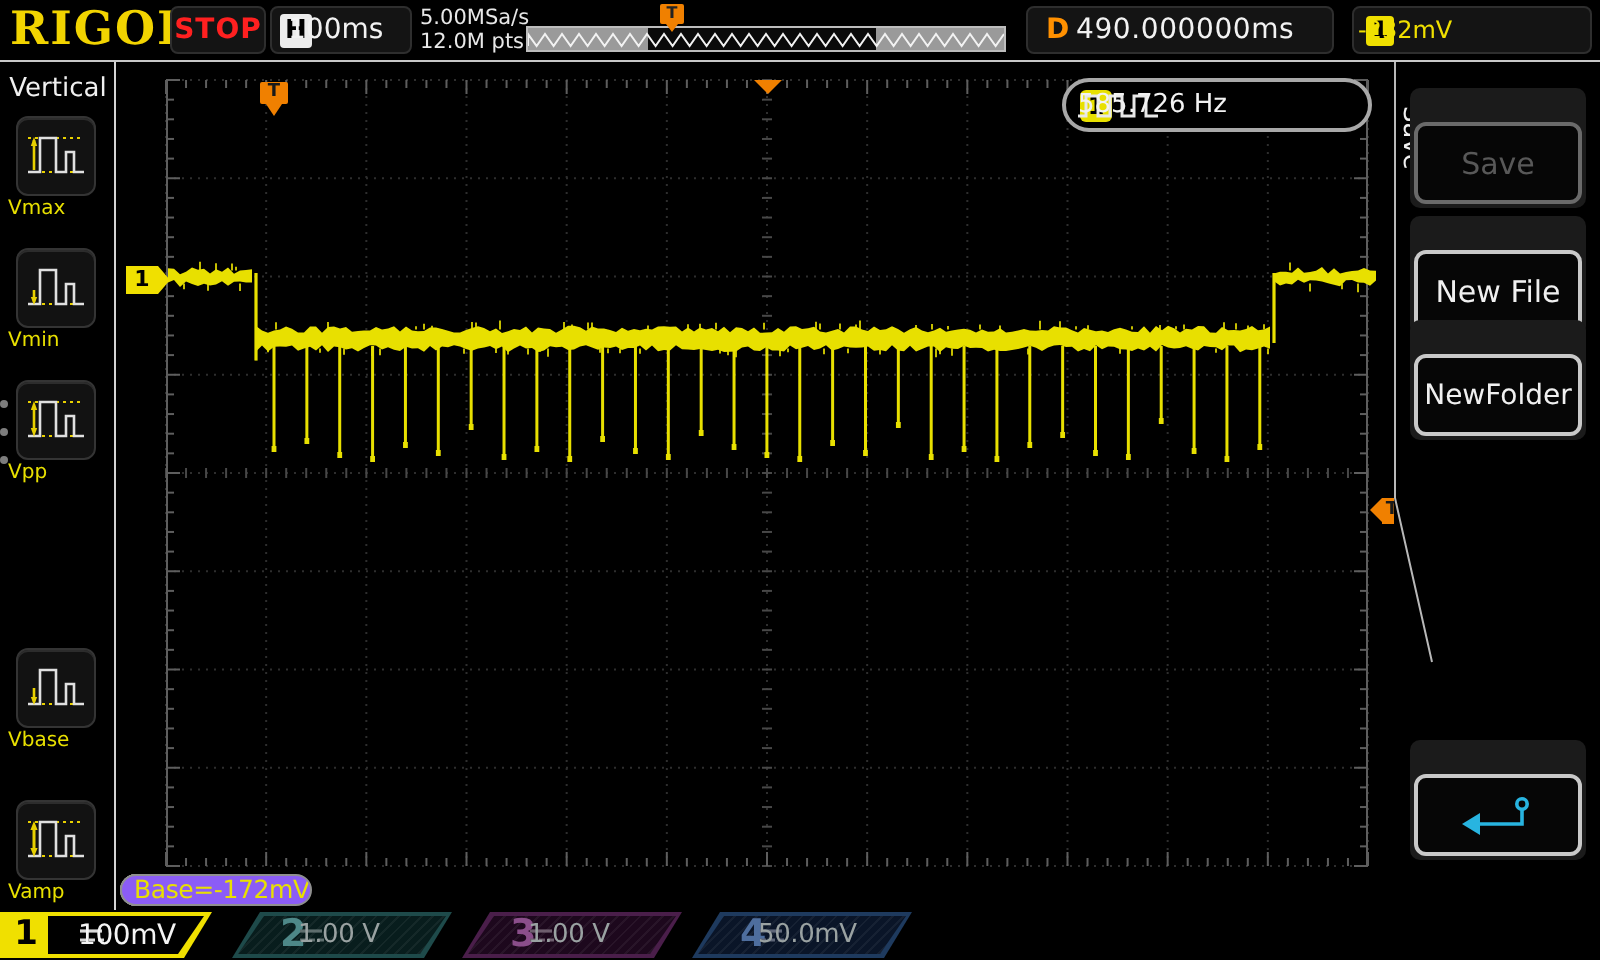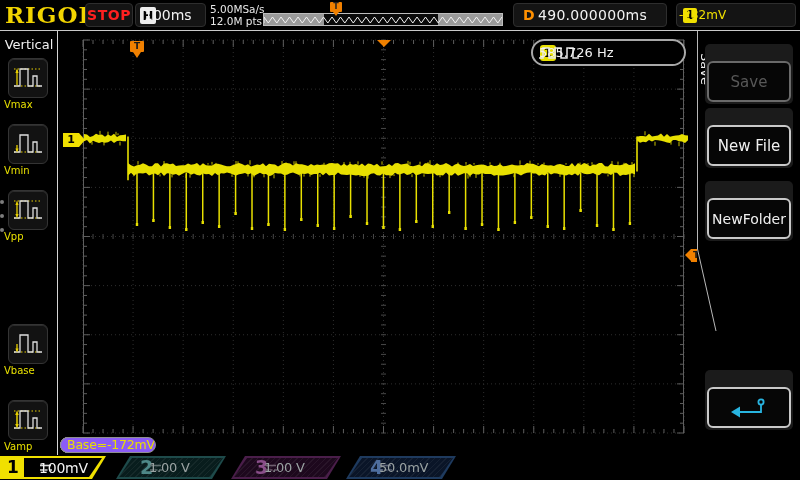--- a/index.html
+++ b/index.html
@@ -735,21 +735,21 @@
     <div class="rbtn off" style="top:13px;">
       <div class="inner">
           <span>Save</span>
         </div>
     </div>
     <div class="rbtn on" style="top:77px;">
       <div class="inner">
           <span>New File</span>
         </div>
     </div>
-    <div class="rbtn on" style="top:150px;">
+    <div class="rbtn on" style="top:129px;">
       <div class="inner" style="font-size:14px;">
           <span>NewFolder</span>
         </div>
     </div>
     <div class="rbtn on" style="top:339px;">
       <div class="inner">
         <svg width="40" height="24" viewBox="0 0 40 24">
           <circle cx="32" cy="6" r="2.6" fill="none" stroke="#28b4e0" stroke-width="1.8"></circle>
           <path d="M32 9 V16 H11" fill="none" stroke="#28b4e0" stroke-width="1.8"></path>
           <path d="M11 10.5 L11 21.5 L2 16 Z" fill="#28b4e0"></path>

